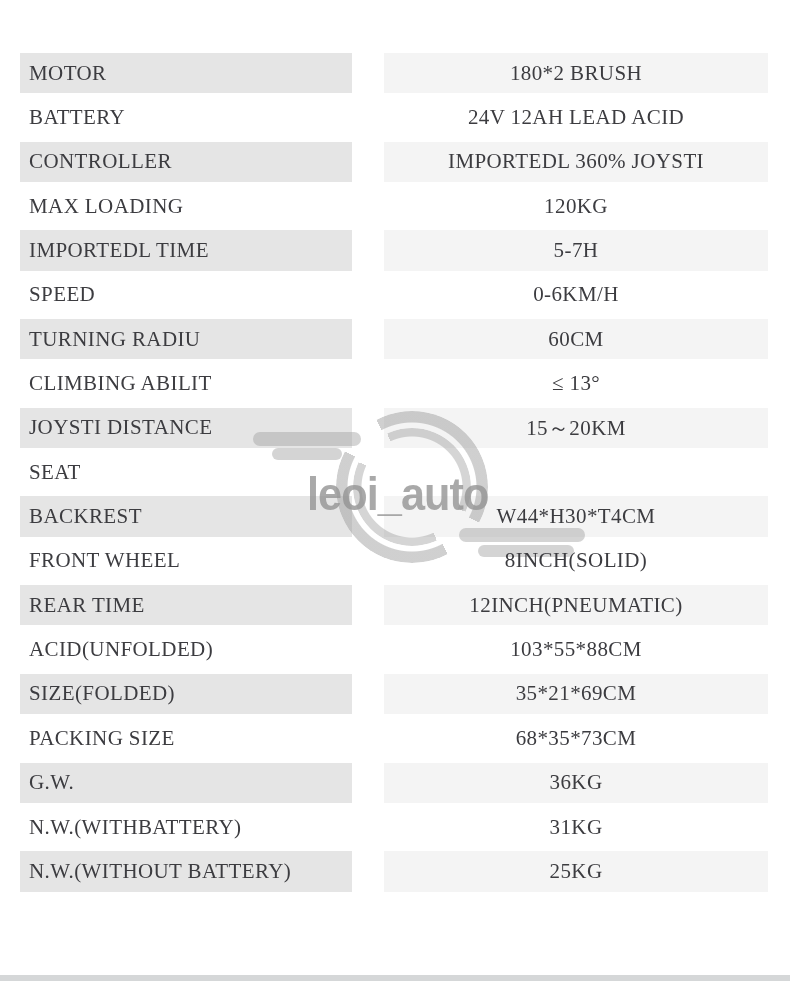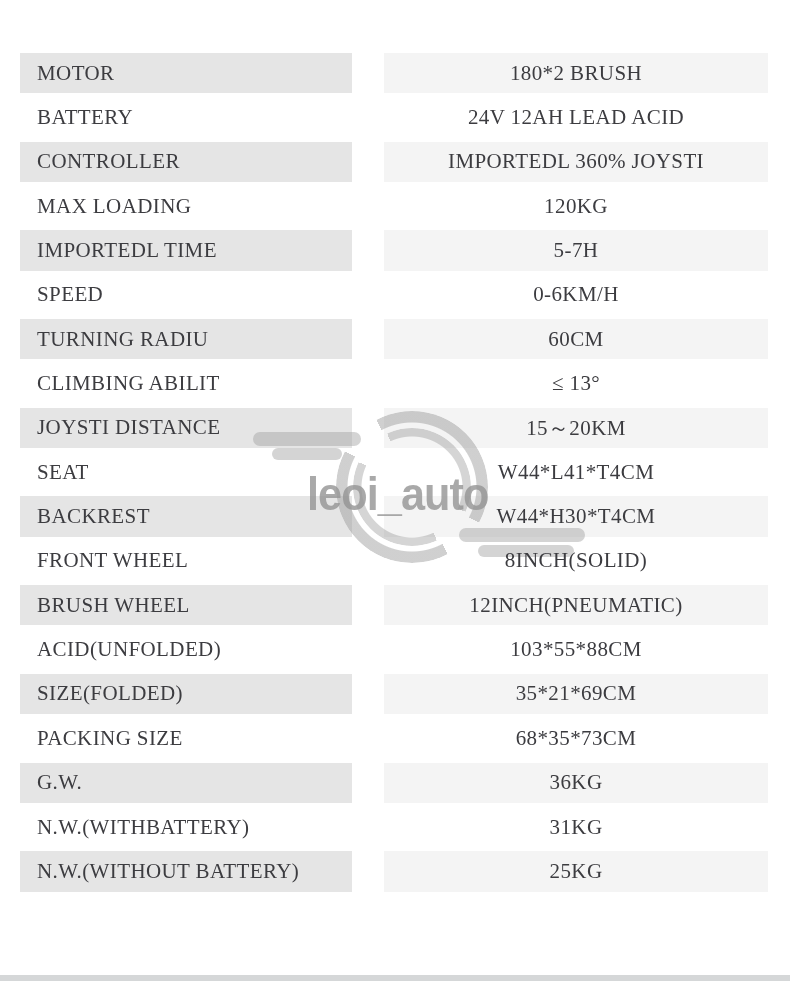--- a/index.html
+++ b/index.html
@@ -30,21 +30,21 @@
   .cell {
     display: flex;
     align-items: center;
     border-top: 2px solid transparent;
     border-bottom: 2px solid transparent;
     background-clip: padding-box;
     box-sizing: border-box;
   }
   .cell.label {
     width: 332px;
-    padding-left: 17px;
+    padding-left: 9px;
     justify-content: flex-start;
   }
   .cell.value {
     flex: 1;
     justify-content: center;
     margin-left: 32px;
   }
   .row.shaded .cell.label { background-color: #e5e5e5; }
   .row.shaded .cell.value { background-color: #f4f4f4; }
 
@@ -209,23 +209,20 @@
     </div>
     <div class="cell value">
       <span>15～20KM</span>
     </div>
   </div>
 
   <div class="row">
     <div class="cell label">
       <span>SEAT</span>
     </div>
-    <div class="cell value">
-      <span>W44*L41*T4CM</span>
-    </div>
   </div>
 
   <div class="row shaded">
     <div class="cell label">
       <span>BACKREST</span>
     </div>
     <div class="cell value">
       <span>W44*H30*T4CM</span>
     </div>
   </div>
@@ -234,21 +231,21 @@
     <div class="cell label">
       <span>FRONT WHEEL</span>
     </div>
     <div class="cell value">
       <span>8INCH(SOLID)</span>
     </div>
   </div>
 
   <div class="row shaded">
     <div class="cell label">
-      <span>BRUSH WHEEL</span>
+      <span>REAR TIME</span>
     </div>
     <div class="cell value">
       <span>12INCH(PNEUMATIC)</span>
     </div>
   </div>
 
   <div class="row">
     <div class="cell label">
       <span>ACID(UNFOLDED)</span>
     </div>

